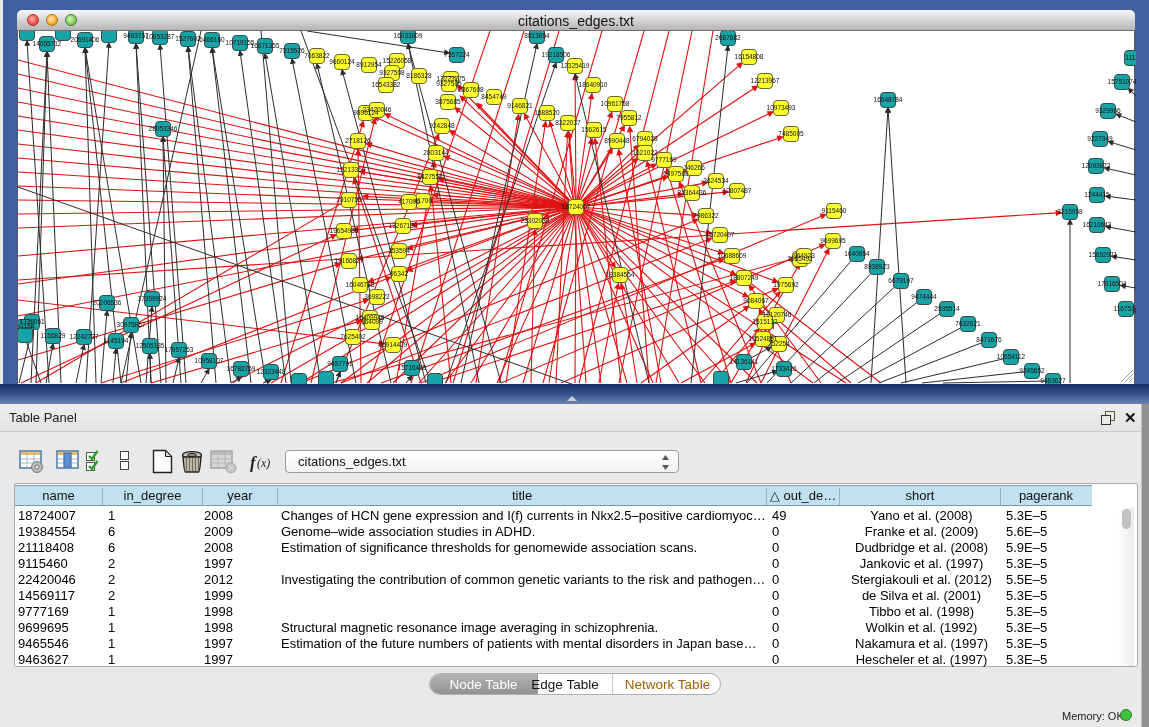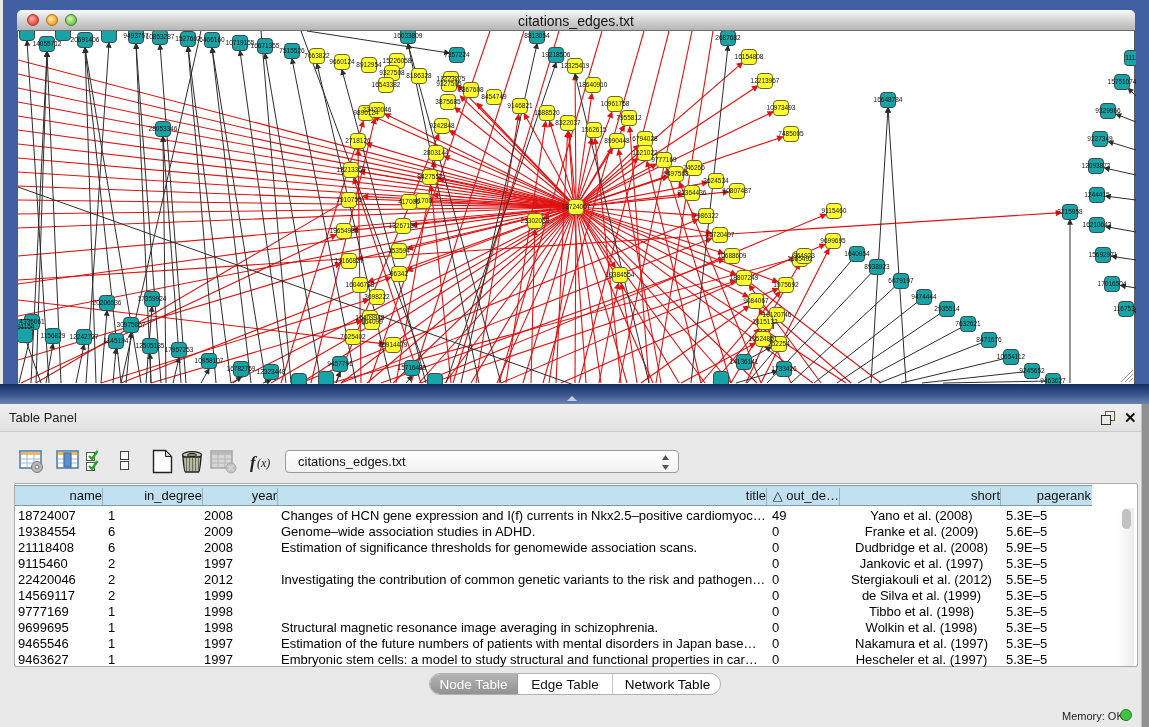--- a/index.html
+++ b/index.html
@@ -17,31 +17,31 @@
 #panel{position:absolute;left:0;top:404px;width:1149px;height:323px;background:#e9e9e9}
 #rstrip{position:absolute;left:1141px;top:404px;width:8px;height:323px;background:#909090;border-left:1px solid #c2c2c2}
 #phead{position:absolute;left:0;top:404px;width:1141px;height:28px;background:linear-gradient(#efefef,#e2e2e2);border-bottom:1px solid #cccccc}
 #phead .t{position:absolute;left:9px;top:6px;font-size:13px;color:#222}
 #pclose{position:absolute;left:1124px;top:409px;font-size:15px;font-weight:bold;color:#111}
 
 #combo{position:absolute;left:285px;top:450px;width:394px;height:23px;background:linear-gradient(#ffffff,#f2f2f2);border:1px solid #9b9b9b;border-radius:4px}
 #combo .t{position:absolute;left:12px;top:3px;font-size:13px;color:#111}
 #tablebox{position:absolute;left:14px;top:483px;width:1124px;height:184px;background:#fff;border:1px solid #ababab;border-radius:2px}
 #thead{position:absolute;left:15px;top:485px;width:1077px;height:21px;background:#c1e0f0;border-top:1px solid #7d9aab;border-bottom:1px solid #7d9aab}
-.hc{position:absolute;top:2px;font-size:13px;color:#111;text-align:right;border-right:1px solid #93b3c3;height:17px}
+.hc{position:absolute;top:2px;font-size:13px;color:#111;text-align:center;border-right:1px solid #93b3c3;height:17px}
 .row{position:absolute;height:16px;width:1077px;font-size:13px;color:#000;line-height:16px}
 .row span{position:absolute;top:0;white-space:nowrap}
 .row .ctr{text-align:center}
 #sbar{position:absolute;left:1119px;top:508px;width:15px;height:158px;background:linear-gradient(90deg,#fdfdfd,#ececec)}
 #sthumb{position:absolute;left:1122px;top:509px;width:9px;height:20px;border-radius:5px;background:#c2c2c2}
 #tabs{position:absolute;left:429px;top:673px;width:292px;height:22px;background:#fff;border:1px solid #b1b1b1;border-radius:11px;overflow:hidden}
 #tabs .seg{position:absolute;top:0;height:22px;font-size:13.5px;text-align:center;padding-top:3px}
-#seg1{left:0;width:88px;background:linear-gradient(#b5b5b5,#8e8e8e);color:#fff;border-right:1px solid #9a9a9a}
+#seg1{left:0;width:108px;background:linear-gradient(#b5b5b5,#8e8e8e);color:#fff;border-right:1px solid #9a9a9a}
 #seg2{left:88px;width:95px;color:#111;border-right:1px solid #c6c6c6}
-#seg3{left:183px;width:109px;color:#000000}
+#seg3{left:183px;width:109px;color:#a16207}
 #mem{position:absolute;left:1062px;top:710px;font-size:11px;color:#222}
 #memdot{position:absolute;left:1120px;top:709px;width:12px;height:12px;border-radius:50%;background:#3ec43e;border:1px solid #2c7a2c}
 </style></head><body>
 <div id="desktop"></div>
 <div id="botband"></div>
 <div id="titlebar">
     <div class="t">citations_edges.txt</div>
 <div class="light" id="l1"></div>
     <div class="light" id="l2"></div>
     <div class="light" id="l3"></div>
@@ -646,54 +646,53 @@
     <span style="left:281px">Investigating the contribution of common genetic variants to the risk and pathogen…</span>
     <span style="left:772px">0</span>
     <span class="ctr" style="left:841px;width:161px">Stergiakouli et al. (2012)</span>
     <span style="left:1006px">5.5E–5</span>
   </div>
 <div class="row" style="top:588px">
     <span style="left:18px">14569117</span>
     <span style="left:108px">2</span>
     <span style="left:204px">1999</span>
     <span style="left:772px">0</span>
-    <span class="ctr" style="left:841px;width:161px">de Silva et al. (1999)</span>
+    <span class="ctr" style="left:841px;width:161px">de Silva et al. (2001)</span>
     <span style="left:1006px">5.3E–5</span>
   </div>
 <div class="row" style="top:604px">
     <span style="left:18px">9777169</span>
     <span style="left:108px">1</span>
     <span style="left:204px">1998</span>
     <span style="left:772px">0</span>
     <span class="ctr" style="left:841px;width:161px">Tibbo et al. (1998)</span>
     <span style="left:1006px">5.3E–5</span>
   </div>
 <div class="row" style="top:620px">
     <span style="left:18px">9699695</span>
     <span style="left:108px">1</span>
     <span style="left:204px">1998</span>
     <span style="left:281px">Structural magnetic resonance image averaging in schizophrenia.</span>
     <span style="left:772px">0</span>
-    <span class="ctr" style="left:841px;width:161px">Wolkin et al. (1998)</span>
+    <span class="ctr" style="left:841px;width:161px">Wolkin et al. (1992)</span>
     <span style="left:1006px">5.3E–5</span>
   </div>
 <div class="row" style="top:636px">
     <span style="left:18px">9465546</span>
     <span style="left:108px">1</span>
     <span style="left:204px">1997</span>
     <span style="left:281px">Estimation of the future numbers of patients with mental disorders in Japan base…</span>
     <span style="left:772px">0</span>
     <span class="ctr" style="left:841px;width:161px">Nakamura et al. (1997)</span>
     <span style="left:1006px">5.3E–5</span>
   </div>
 <div class="row" style="top:652px">
     <span style="left:18px">9463627</span>
     <span style="left:108px">1</span>
     <span style="left:204px">1997</span>
-    <span style="left:281px">Embryonic stem cells: a model to study structural and functional properties in car…</span>
     <span style="left:772px">0</span>
     <span class="ctr" style="left:841px;width:161px">Hescheler et al. (1997)</span>
     <span style="left:1006px">5.3E–5</span>
   </div>
 <div id="sbar"></div>
 <div id="sthumb"></div>
 <div id="tabs">
     <div class="seg" id="seg1">Node Table</div>
     <div class="seg" id="seg2">Edge Table</div>
     <div class="seg" id="seg3">Network Table</div>

